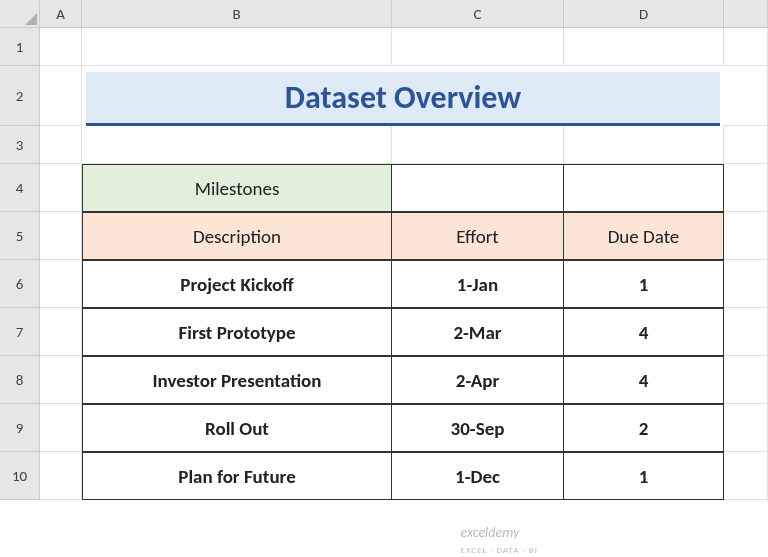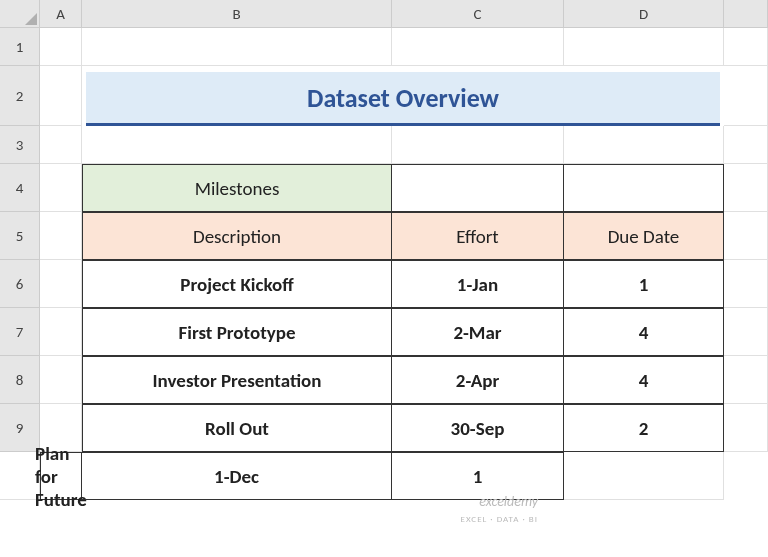--- a/index.html
+++ b/index.html
@@ -57,49 +57,49 @@
     border-bottom: 1px solid #e0e0e0;
     background: #fff;
   }
   .title-cell {
     grid-column: 3 / 6;
     grid-row: 3;
     background: #deebf7;
     display: flex;
     align-items: center;
     justify-content: center;
-    font-size: 26px;
+    font-size: 32px;
     font-weight: bold;
     color: #2f5496;
     border-bottom: 3px solid #2f5496;
     margin: 6px 4px 0 4px;
   }
   .tbl {
     border: 1px solid #333;
     display: flex;
     align-items: center;
     justify-content: center;
     font-size: 19px;
     color: #222;
     font-weight: bold;
   }
   .th-green { background: #e2efda; font-weight: normal; }
   .th-peach { background: #fce4d6; font-weight: normal; }
   .wm {
     position: absolute;
     right: 230px;
-    bottom: 32px;
+    bottom: 1px;
     font-size: 14px;
     color: #bbb;
     font-style: italic;
-    text-align: right;
+    text-align: left;
     line-height: 1.1;
     pointer-events: none;
   }
-  .wm .sub { font-size: 9px; font-style: normal; letter-spacing: 1px; margin-left: 24px; }
+  .wm .sub { font-size: 9px; font-style: normal; letter-spacing: 1px; }
 </style>
 </head>
 <body>
 
 <div class="sheet">
 
   <div class="corner"></div>
   <div class="hdr">A</div>
   <div class="hdr">B</div>
   <div class="hdr">C</div>
@@ -160,20 +160,21 @@
   <div class="tbl" style="border-left:none">4</div>
   <div class="cell"></div>
 
   <div class="rowhdr">9</div>
   <div class="cell"></div>
   <div class="tbl">Roll  Out</div>
   <div class="tbl" style="border-left:none">30-Sep</div>
   <div class="tbl" style="border-left:none">2</div>
   <div class="cell"></div>
 
+  <div class="rowhdr">10</div>
   <div class="cell"></div>
   <div class="tbl">Plan for Future</div>
   <div class="tbl" style="border-left:none">1-Dec</div>
   <div class="tbl" style="border-left:none">1</div>
   <div class="cell"></div>
 
 </div>
 
 <div class="wm">
   <span>exceldemy</span><br>

